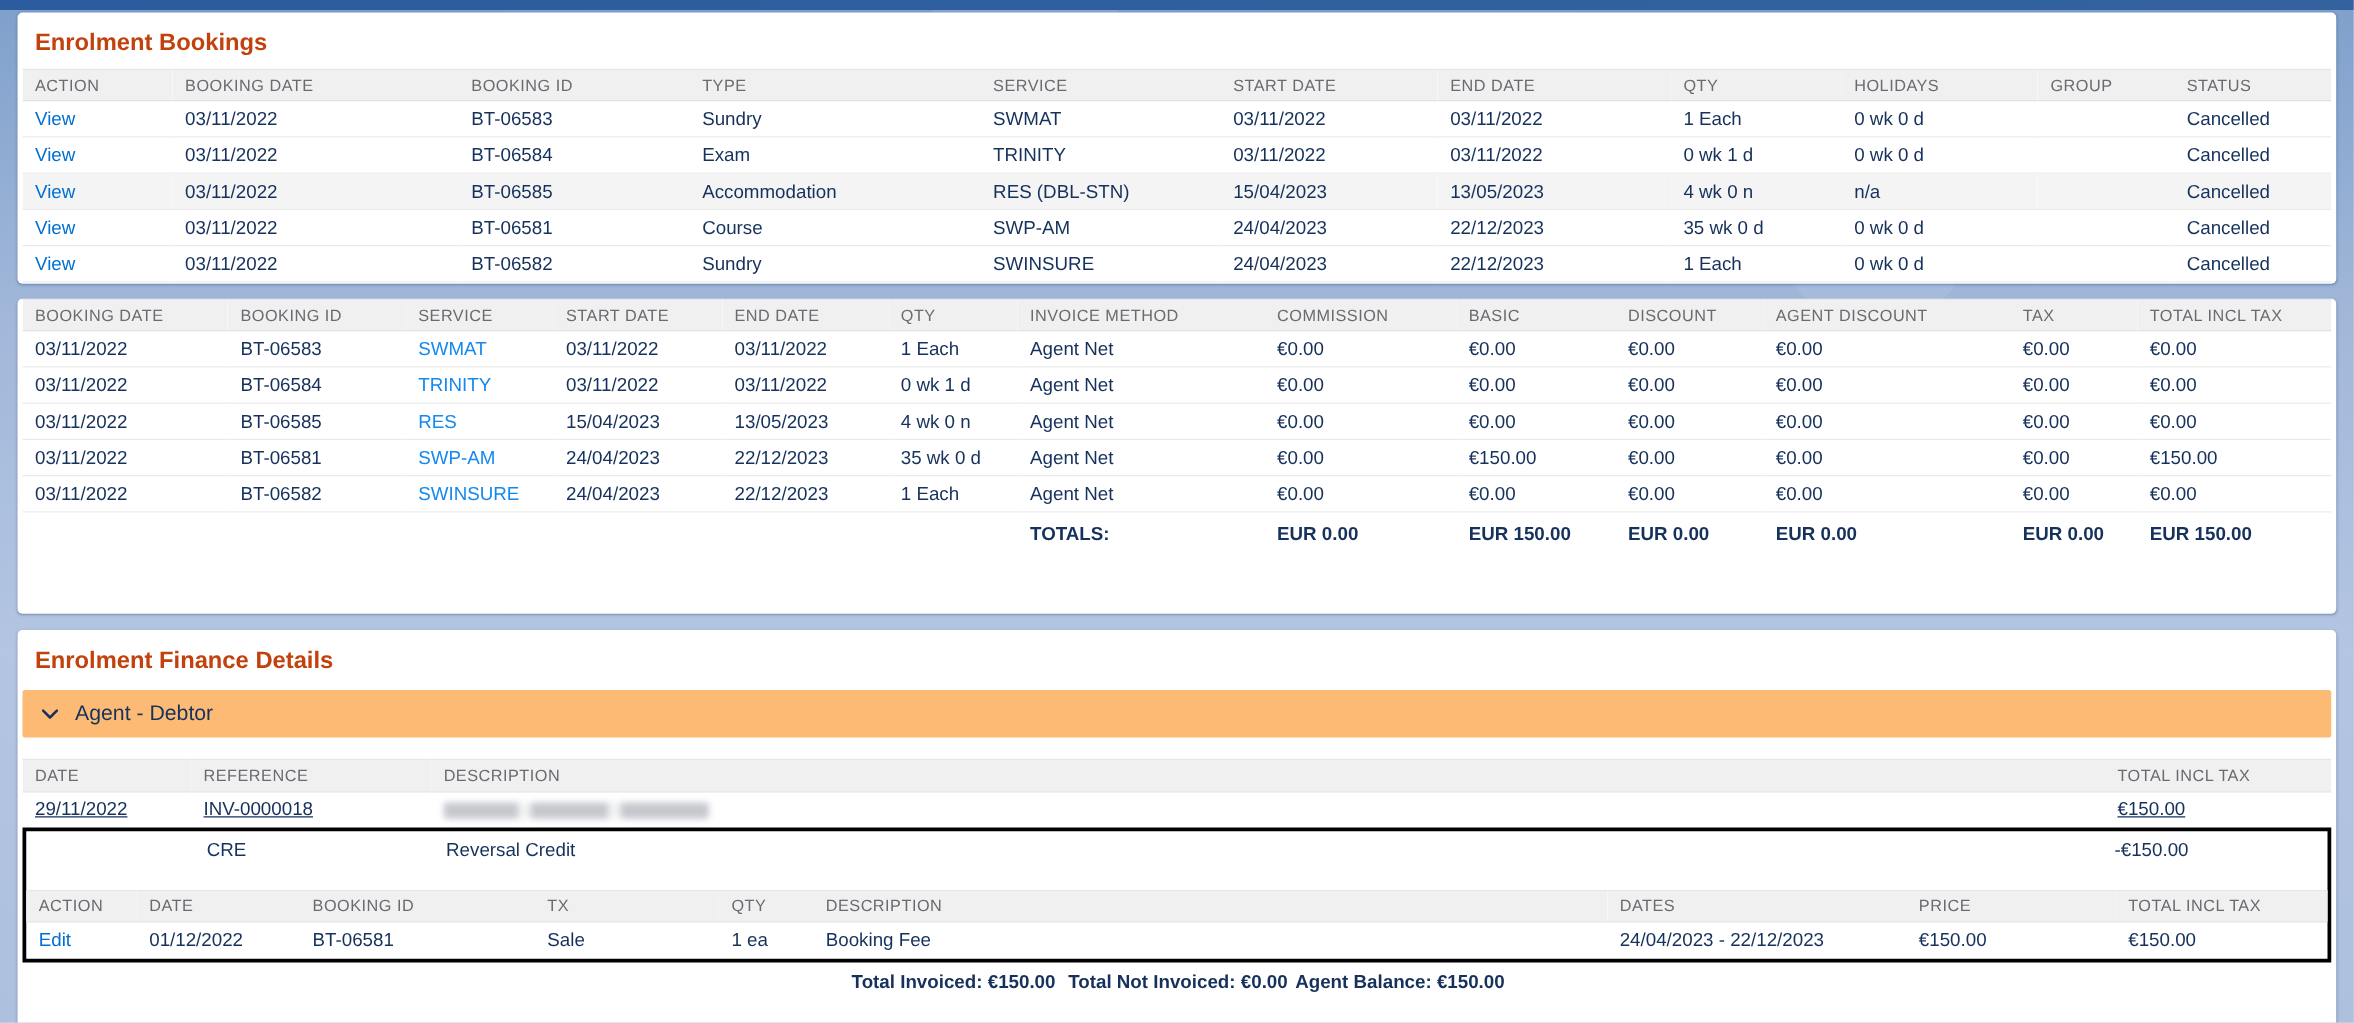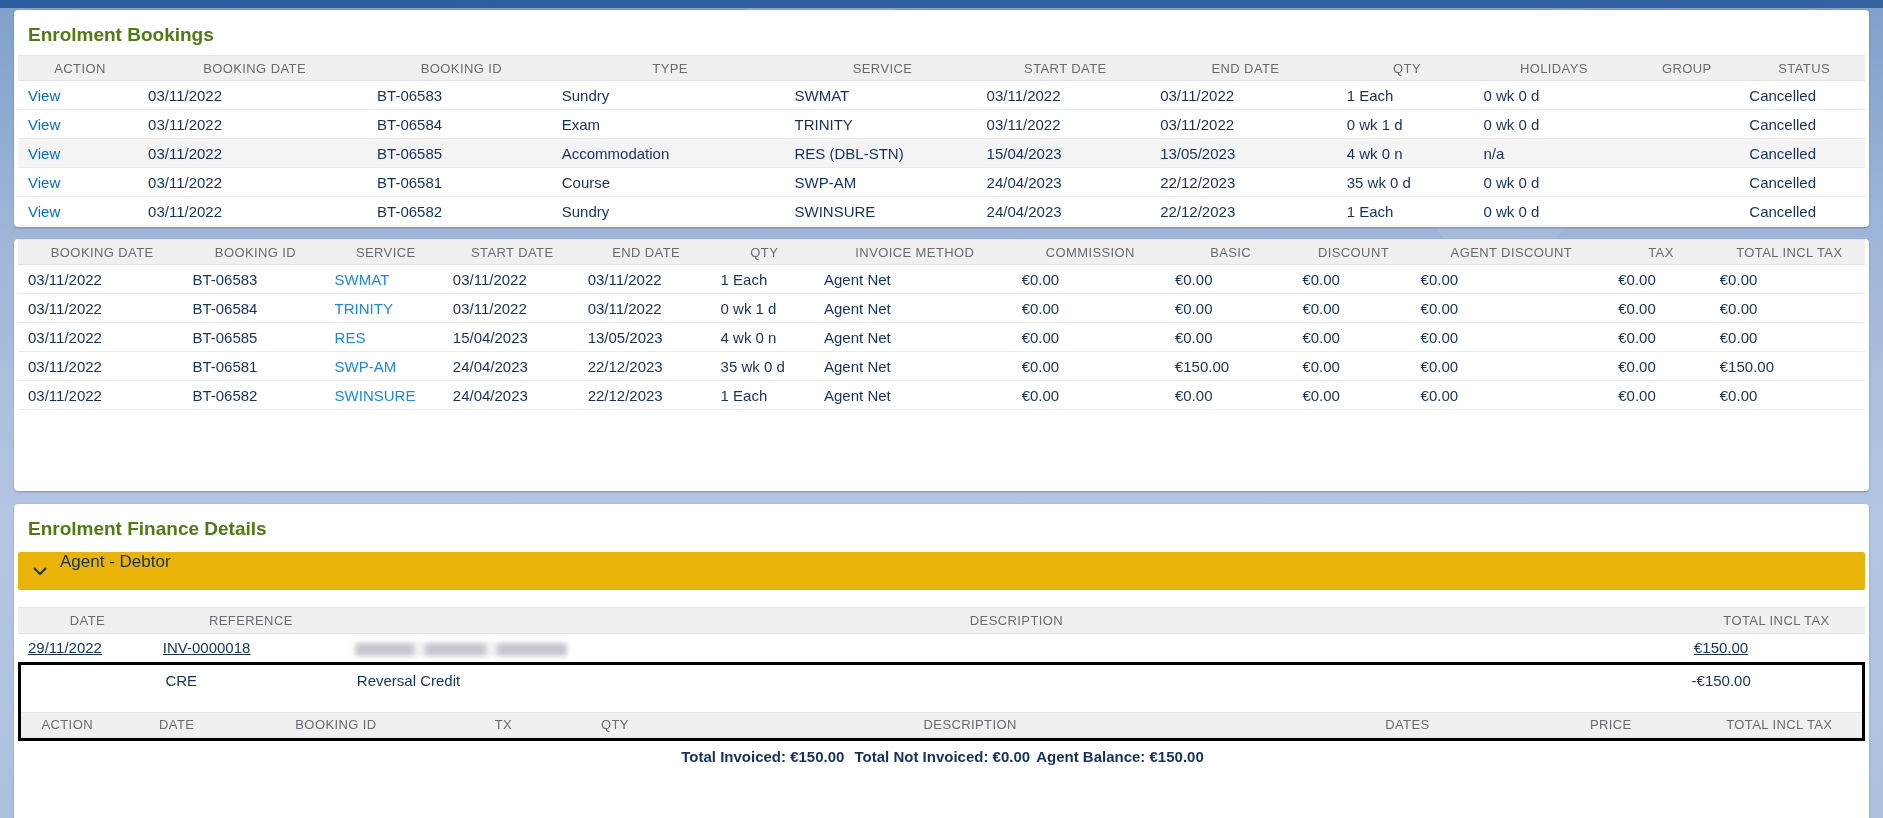--- a/index.html
+++ b/index.html
@@ -22,44 +22,44 @@
   .card {
     background:#fff; border-radius:4px; margin:0 14px; padding:0 4px;
     box-shadow:0 1px 2px rgba(22,50,92,.35);
     overflow:hidden;
   }
   .card-bookings { margin-top:2px;  height:217px; }
   .card-finance  { margin-top:12px; height:252px; }
   .card-details  { margin-top:13px; height:322px; }
 
   h2.panel-title {
-    margin:0; padding:14px 10px 9px; font-size:19px; font-weight:700; color:#4d7c0f;
+    margin:0; padding:14px 10px 9px; font-size:19px; font-weight:700; color:#c2410c;
   }
 
   table { width:100%; border-collapse:collapse; table-layout:fixed; }
   th {
     background:#f0f0f0; color:#696b70; font-weight:400; font-size:13px;
-    text-transform:uppercase; text-align:center; letter-spacing:.4px;
+    text-transform:uppercase; text-align:left; letter-spacing:.4px;
     height:25px; padding:0 6px 0 10px; white-space:nowrap; overflow:hidden;
     border-top:1px solid #e6e6e6; border-bottom:1px solid #e2e2e2;
   }
   td {
     color:#16325c; font-size:15px; height:29px; padding:0 6px 0 10px;
     border-bottom:1px solid #ebebeb; white-space:nowrap; overflow:hidden;
   }
   tr.shaded td { background:#f4f4f4; }
   a { text-decoration:none; cursor:pointer; }
   a.view-style    { color:#0070d2; }
   a.service-style { color:#1589ee; }
 
   .totals-row td { font-weight:700; height:36px; border-bottom:none; }
 
   .accordion {
-    display:flex; gap:13px;
-    background:#eab308; height:38px; margin:3px 0 17px; padding:0 15px;
+    display:flex; align-items:center; gap:13px;
+    background:#fdba74; height:38px; margin:3px 0 17px; padding:0 15px;
     color:#16325c; font-size:17px; cursor:pointer; border-radius:2px;
   }
   .chev { display:inline-flex; align-items:center; }
 
   .ledger-th th { height:26px; }
   .ledger-row td { border-bottom:none; height:28px;text-decoration:underline; }
 
   .red-box { border:3px solid #000000; margin:0 0; background:#fff; }
   .red-box .spacer { height:16px; }
   .red-box td { border-bottom:none; }
@@ -283,20 +283,35 @@
         <td>24/04/2023</td>
         <td>22/12/2023</td>
         <td>1 Each</td>
         <td>Agent Net</td>
         <td>€0.00</td>
         <td>€0.00</td>
         <td>€0.00</td>
         <td>€0.00</td>
         <td>€0.00</td>
         <td>€0.00</td>
+      </tr>
+      <tr class="totals-row">
+        <td></td>
+        <td></td>
+        <td></td>
+        <td></td>
+        <td></td>
+        <td></td>
+        <td>TOTALS:</td>
+        <td>EUR 0.00</td>
+        <td>EUR 150.00</td>
+        <td>EUR 0.00</td>
+        <td>EUR 0.00</td>
+        <td>EUR 0.00</td>
+        <td>EUR 150.00</td>
       </tr>
     </tbody>
       </table>
   </section>
 
   <section class="card card-details">
     <h2 class="panel-title">Enrolment Finance Details</h2>
 
     <div class="accordion">
       <span class="chev">
@@ -365,20 +380,31 @@
           <th>ACTION</th>
           <th>DATE</th>
           <th>BOOKING ID</th>
           <th>TX</th>
           <th>QTY</th>
           <th>DESCRIPTION</th>
           <th>DATES</th>
           <th>PRICE</th>
           <th>TOTAL INCL TAX</th>
         </tr>
+        <tr class="txn-row">
+          <td><a class="view-style">Edit</a></td>
+          <td>01/12/2022</td>
+          <td>BT-06581</td>
+          <td>Sale</td>
+          <td>1 ea</td>
+          <td>Booking Fee</td>
+          <td>24/04/2023 - 22/12/2023</td>
+          <td>€150.00</td>
+          <td>€150.00</td>
+        </tr>
       </tbody>
         </table>
     </div>
 
     <div class="details-footer">
       <div class="left">
         <span>Total Invoiced: €150.00</span>
         <span>Total Not Invoiced: €0.00</span>
       </div>
       <div class="right">

